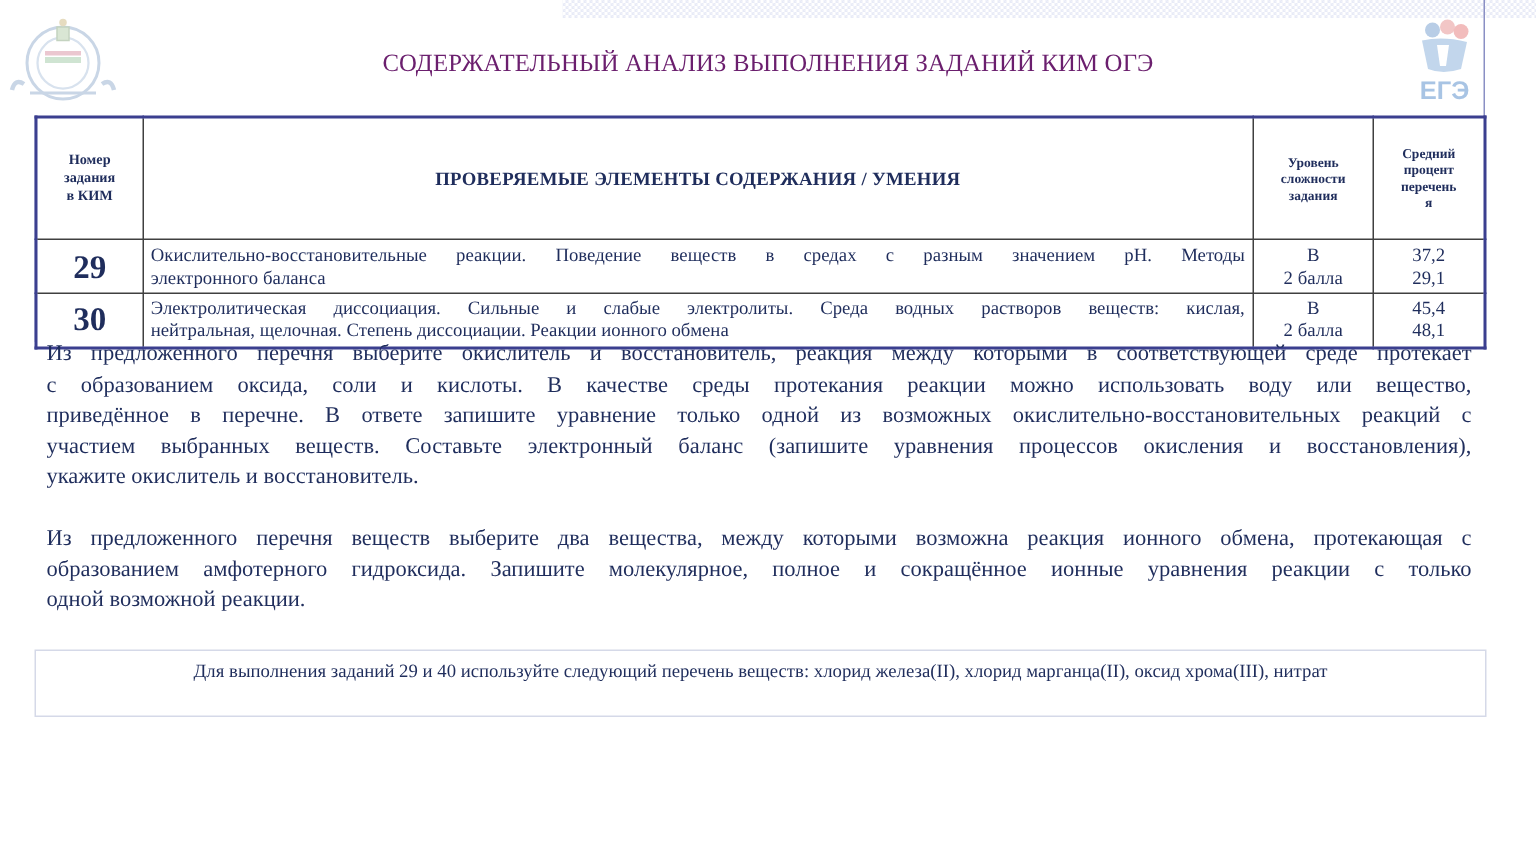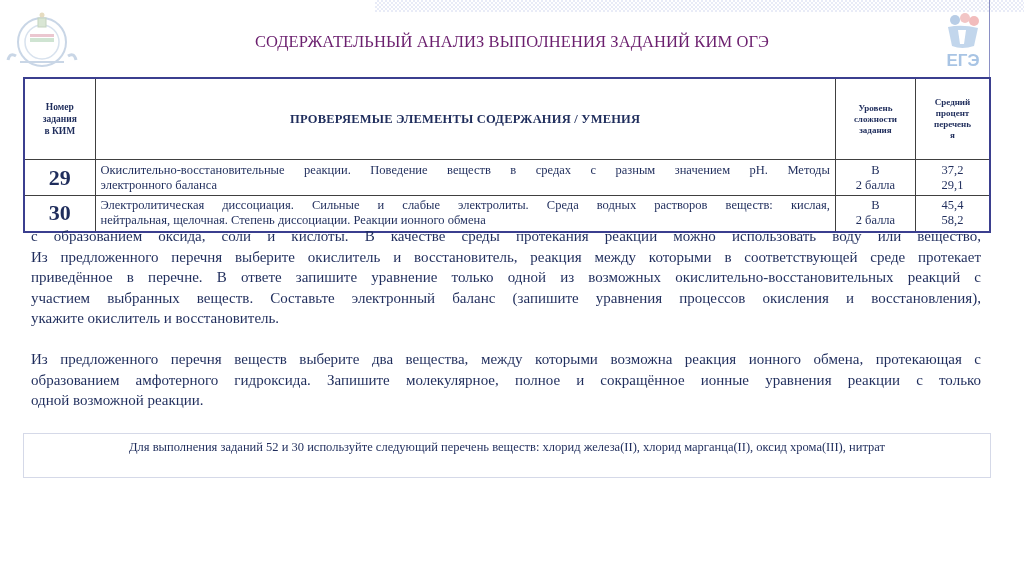--- a/index.html
+++ b/index.html
@@ -132,35 +132,35 @@
     <td class="td-text">
       <span class="line">Электролитическая диссоциация. Сильные и слабые электролиты. Среда водных растворов веществ: кислая,</span>
       <span class="last">нейтральная, щелочная. Степень диссоциации. Реакции ионного обмена</span>
     </td>
     <td class="td-level">
       <span>В</span><br>
       <span>2 балла</span>
     </td>
     <td class="td-pct">
       <span>45,4</span><br>
-      <span>58,2</span>
+      <span>48,1</span>
     </td>
   </tr>
 </tbody>
   </table>
 
 <div class="task-para p1">
+  <span class="ln">Из предложенного перечня выберите окислитель и восстановитель, реакция между  которыми в соответствующей среде протекает</span>
   <span class="ln">с образованием оксида, соли и кислоты. В  качестве среды протекания реакции можно использовать воду или вещество,</span>
-  <span class="ln">Из предложенного перечня выберите окислитель и восстановитель, реакция между  которыми в соответствующей среде протекает</span>
   <span class="ln">приведённое в перечне. В ответе запишите уравнение только одной из возможных  окислительно-восстановительных реакций с</span>
   <span class="ln">участием выбранных веществ. Составьте  электронный баланс (запишите уравнения процессов окисления и восстановления),</span>
   <span class="ln left">укажите окислитель и восстановитель.</span>
 </div>
 
 <div class="task-para p2">
   <span class="ln">Из предложенного перечня веществ выберите два вещества, между которыми  возможна реакция ионного обмена, протекающая с</span>
   <span class="ln">образованием амфотерного  гидроксида. Запишите молекулярное, полное и сокращённое ионные уравнения  реакции с только</span>
   <span class="ln left">одной возможной реакции.</span>
 </div>
 
 <div class="note-box">
-  <span>Для выполнения заданий 52 и 30 используйте следующий перечень веществ: хлорид железа(II), хлорид марганца(II), оксид  хрома(III), нитрат</span>
+  <span>Для выполнения заданий 29 и 40 используйте следующий перечень веществ: хлорид железа(II), хлорид марганца(II), оксид  хрома(III), нитрат</span>
 </div>
 
 </body></html>

